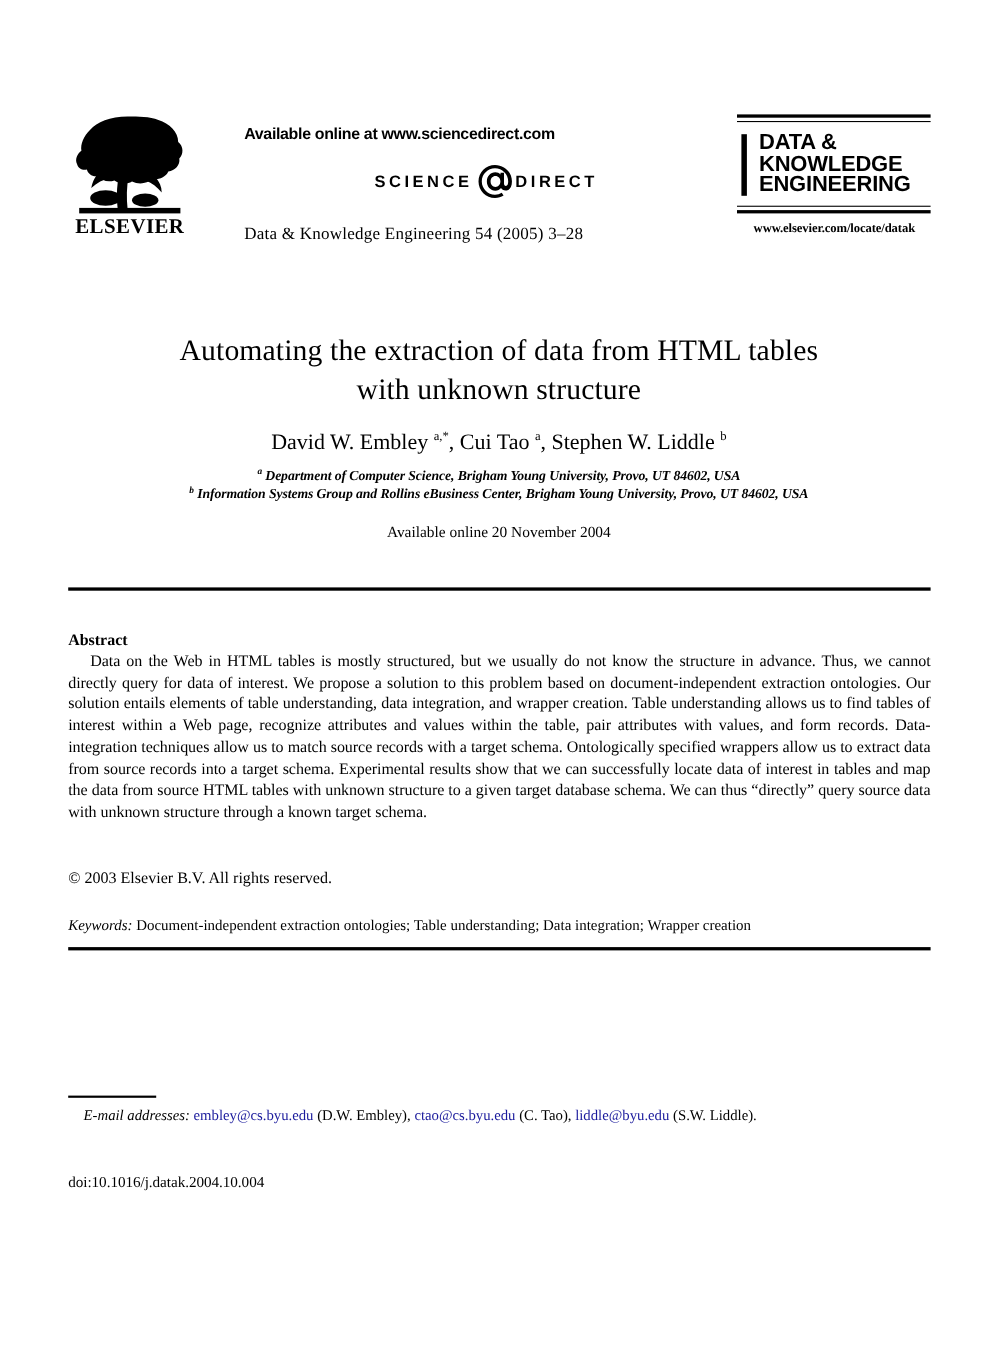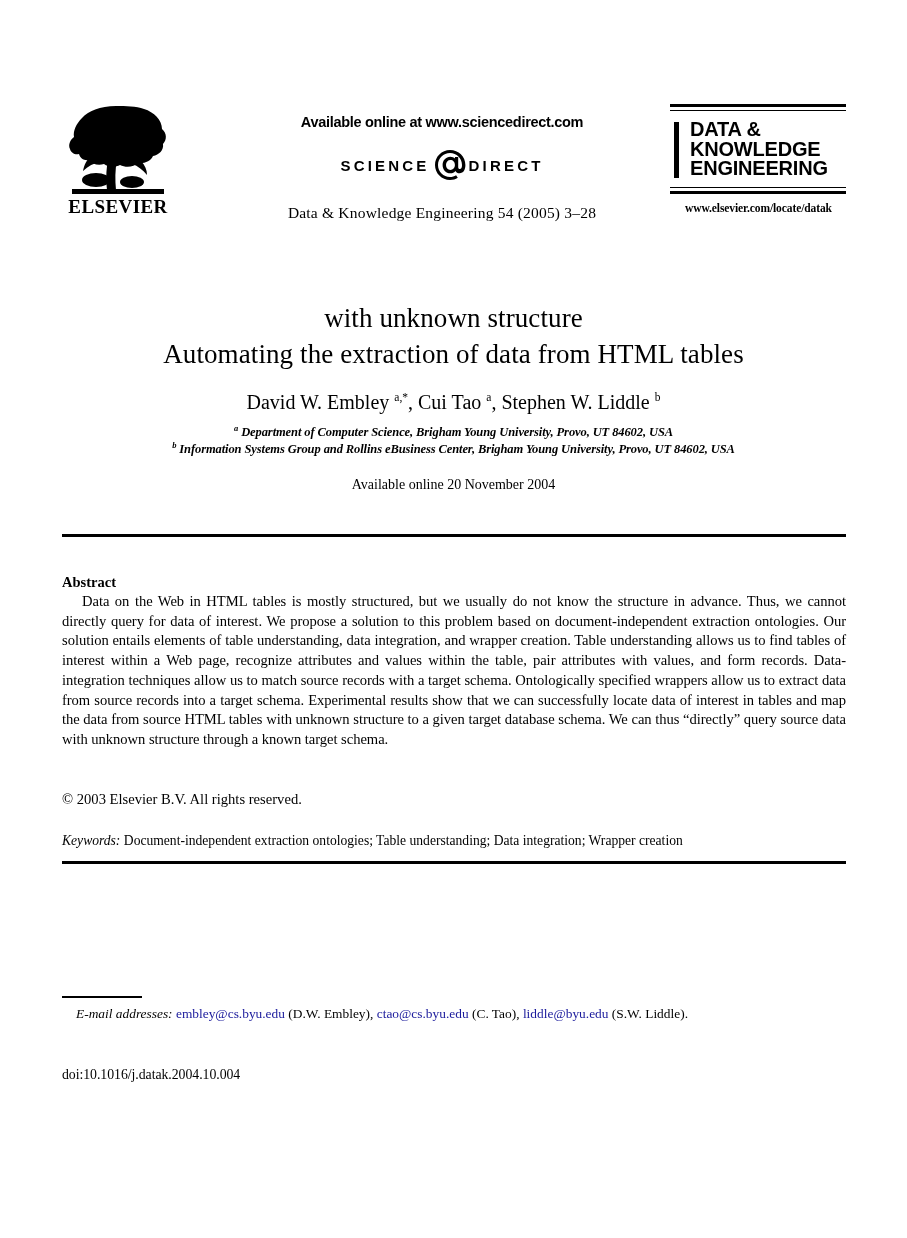--- a/index.html
+++ b/index.html
@@ -58,21 +58,21 @@
     letter-spacing: 0.4px;
     line-height: 22px;
   }
 
   
   .sd-block {
     position: absolute;
     left: 160px;
     top: 10px;
     width: 440px;
-    text-align: center;
+    text-align: left;
   }
   .sd-avail {
     font-family: "Liberation Sans", sans-serif;
     font-size: 14.5px;
     font-weight: bold;
     letter-spacing: -0.3px;
     color: #000;
   }
   .sd-logo-row {
     margin-top: 18px;
@@ -383,22 +383,22 @@
       </div>
       <div class="dke-rule-bot">
         <div class="dke-rule-thin" style="margin-top:0"></div>
         <div class="dke-rule-thick" style="margin-top:2.5px"></div>
       </div>
       <div class="dke-url">www.elsevier.com/locate/datak</div>
     </div>
   </div>
 
   <div class="title">
+    <div>Automating the extraction of data from HTML tables</div>
     <div>with unknown structure</div>
-    <div>Automating the extraction of data from HTML tables</div>
   </div>
 
   <div class="authors">David W. Embley <sup>a,*</sup>, Cui Tao <sup>a</sup>, Stephen W. Liddle <sup>b</sup></div>
 
   <div class="affils">
     <div><sup>a</sup> <span>Department of Computer Science, Brigham Young University, Provo, UT 84602, USA</span></div>
     <div><sup>b</sup> <span>Information Systems Group and Rollins eBusiness Center, Brigham Young University, Provo, UT 84602, USA</span></div>
   </div>
 
   <div class="avail-date">Available online 20 November 2004</div>

